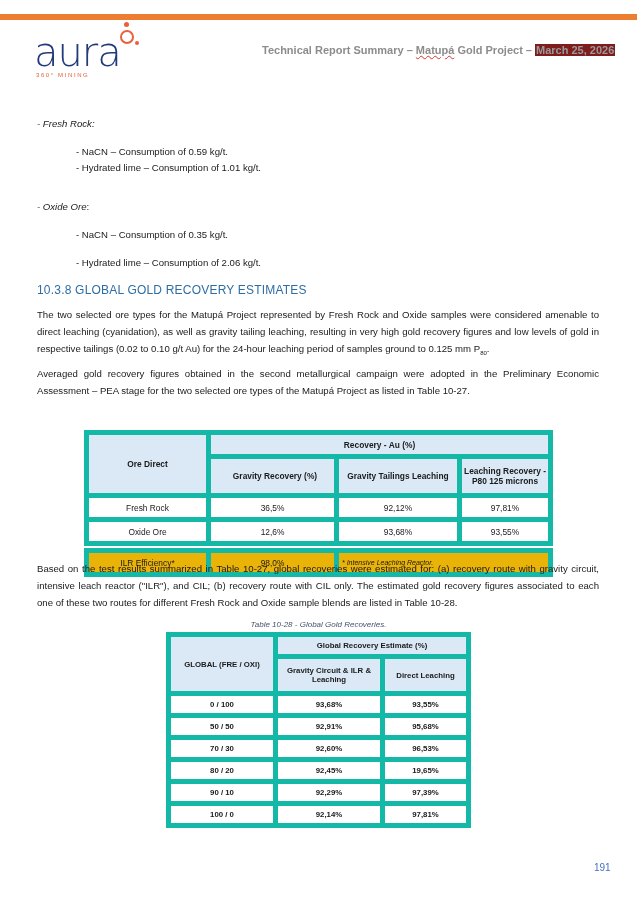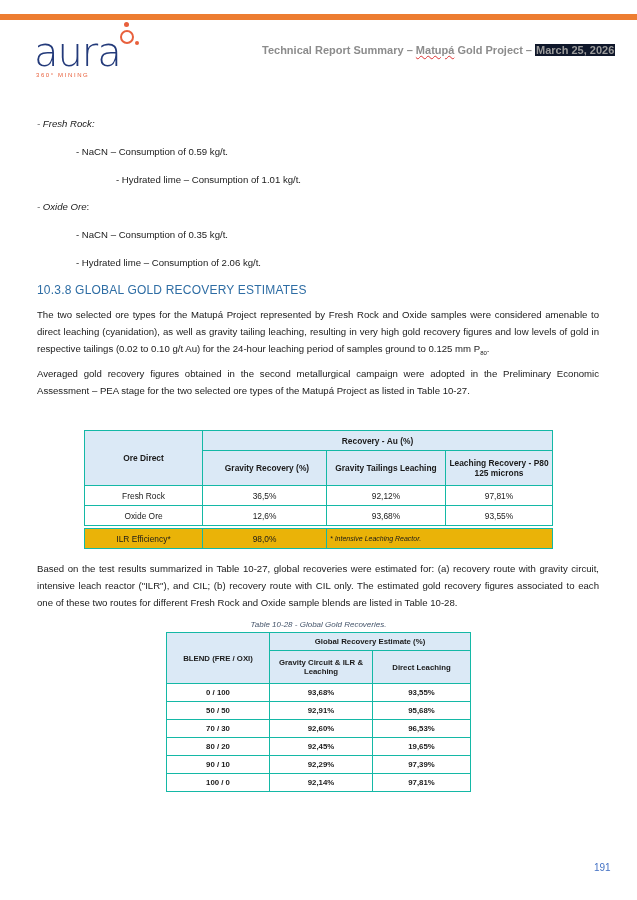--- a/index.html
+++ b/index.html
@@ -9,30 +9,30 @@
   .logo { position: absolute; left: 34px; top: 22px; width: 130px; height: 62px; }
   .logo-word { position: absolute; left: 0; top: 10px; font-family: "DejaVu Sans", sans-serif;
                font-size: 40px; color: #233a7a; letter-spacing: -1px; font-weight: 300; line-height: 40px; }
   .logo-sub { position: absolute; left: 2px; top: 50px; font-size: 6px; color: #e8603c; letter-spacing: 1.6px; }
   .logo-ring { position: absolute; left: 86px; top: 8px; width: 10px; height: 10px; border: 2px solid #e8603c;
                border-radius: 50%; }
   .logo-dot1 { position: absolute; left: 90px; top: 0px; width: 5px; height: 5px; background: #e8603c; border-radius: 50%; }
   .logo-dot2 { position: absolute; left: 101px; top: 19px; width: 4px; height: 4px; background: #e8603c; border-radius: 50%; }
   .header-title { position: absolute; left: 262px; top: 44px; font-size: 11px; color: #8c8c8c; font-weight: bold; white-space: nowrap; }
   .header-title .proj { text-decoration: underline wavy #d33; text-decoration-thickness: 1px; }
-  .header-title .date { background: #0f172a; color: #9a9a9a; padding: 0 1px; }
+  .header-title .date { background: #7f1d1d; color: #9a9a9a; padding: 0 1px; }
 
   .txt { position: absolute; font-size: 9.6px; line-height: 16px; color: #1a1a1a; }
   .it { font-style: italic; }
   .heading { position: absolute; left: 37px; top: 283px; font-size: 12px; color: #2e6da4; letter-spacing: 0.2px; }
   .para { position: absolute; left: 37px; width: 562px; font-size: 9.6px; line-height: 17px; text-align: justify; color: #1a1a1a; }
   .caption { position: absolute; left: 0; width: 637px; text-align: center; font-size: 8px; font-style: italic; color: #44546a; }
 
   table { border-collapse: collapse; position: absolute; font-family: "Liberation Sans", sans-serif; }
-  td { border: 1px solid #14b8a6; text-align: center; vertical-align: middle; color: #1a1a1a; }
+  td { border: 5px solid #14b8a6; text-align: center; vertical-align: middle; color: #1a1a1a; }
   .t1 { left: 84px; top: 430px; width: 469px; font-size: 8.4px; }
   .t1 .hd { background: #dbe9f6; font-weight: bold; }
   .t1 td { height: 17px; }
   .t1 .spacer td { border: none; height: 2px; padding: 0; background: #fff; }
   .t1 .ilr td { background: #eab308; }
   .t1 .note { text-align: left; font-style: italic; font-size: 7px; padding-left: 3px; }
   .t2 { left: 166px; top: 632px; width: 305px; font-size: 7.8px; font-weight: bold; }
   .t2 .hd { background: #dbe9f6; }
   .t2 td { height: 15px; }
   .pagenum { position: absolute; left: 594px; top: 862px; font-size: 10px; color: #4472c4; }
@@ -47,21 +47,21 @@
   <span class="logo-dot1"></span>
   <span class="logo-ring"></span>
   <span class="logo-dot2"></span>
   <span class="logo-sub">360° MINING</span>
 </div>
 
 <div class="header-title"><span>Technical Report Summary – </span><span class="proj">Matupá</span><span> Gold Project – </span><span class="date">March 25, 2026</span></div>
 
 <div class="txt it" style="left:37px; top:116px;">- Fresh Rock:</div>
 <div class="txt" style="left:76px; top:144px;">- NaCN – Consumption of 0.59 kg/t.</div>
-<div class="txt" style="left:76px; top:172px;margin-left:40px;">- Hydrated lime – Consumption of 1.01 kg/t.</div>
+<div class="txt" style="left:76px; top:160px;">- Hydrated lime – Consumption of 1.01 kg/t.</div>
 <div class="txt" style="left:37px; top:199px;"><span class="it">- Oxide Ore</span><span>:</span></div>
 <div class="txt" style="left:76px; top:227px;">- NaCN – Consumption of 0.35 kg/t.</div>
 <div class="txt" style="left:76px; top:255px;">- Hydrated lime – Consumption of 2.06 kg/t.</div>
 
 <div class="heading">10.3.8  GLOBAL GOLD RECOVERY ESTIMATES</div>
 
 <div class="para" style="top:306px;"><span>The two selected ore types for the Matupá Project represented by Fresh Rock and Oxide samples were considered amenable to direct leaching (cyanidation), as well as gravity tailing leaching, resulting in very high gold recovery figures and low levels of gold in respective tailings (0.02 to 0.10 g/t Au) for the 24-hour leaching period of samples ground to 0.125 mm P</span><sub style="font-size:6px;">80</sub><span>.</span></div>
 
 <div class="para" style="top:365px;">Averaged gold recovery figures obtained in the second metallurgical campaign were adopted in the Preliminary Economic Assessment – PEA stage for the two selected ore types of the Matupá Project as listed in Table 10-27.</div>
 
@@ -101,21 +101,21 @@
 </tbody>
   </table>
 
 <div class="para" style="top:560px;">Based on the test results summarized in Table 10-27, global recoveries were estimated for: (a) recovery route with gravity circuit, intensive leach reactor ("ILR"), and CIL; (b) recovery route with CIL only. The estimated gold recovery figures associated to each one of these two routes for different Fresh Rock and Oxide sample blends are listed in Table 10-28.</div>
 
 <div class="caption" style="top:620px;">Table 10-28 - Global Gold Recoveries.</div>
 
 <table class="t2">
   <tbody>
       <tr class="hd">
-    <td rowspan="2" style="width:100px;">BLEND (FRE / OXI)</td>
+    <td rowspan="2" style="width:100px;">GLOBAL (FRE / OXI)</td>
     <td colspan="2">Global Recovery Estimate (%)</td>
   </tr>
   <tr class="hd">
     <td style="height:30px; width:100px;">Gravity Circuit &amp; ILR &amp; Leaching</td>
     <td>Direct Leaching</td>
   </tr>
   <tr>
         <td>0 / 100</td>
         <td>93,68%</td>
         <td>93,55%</td>

